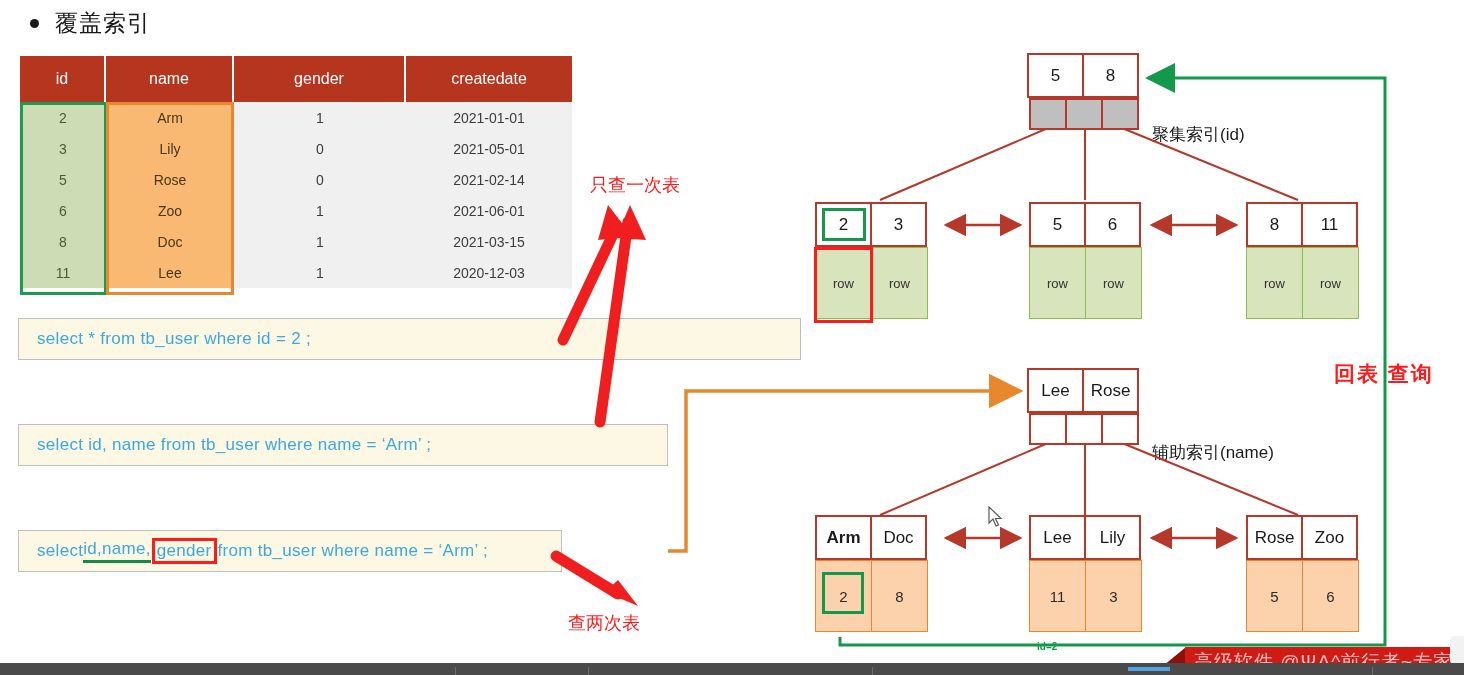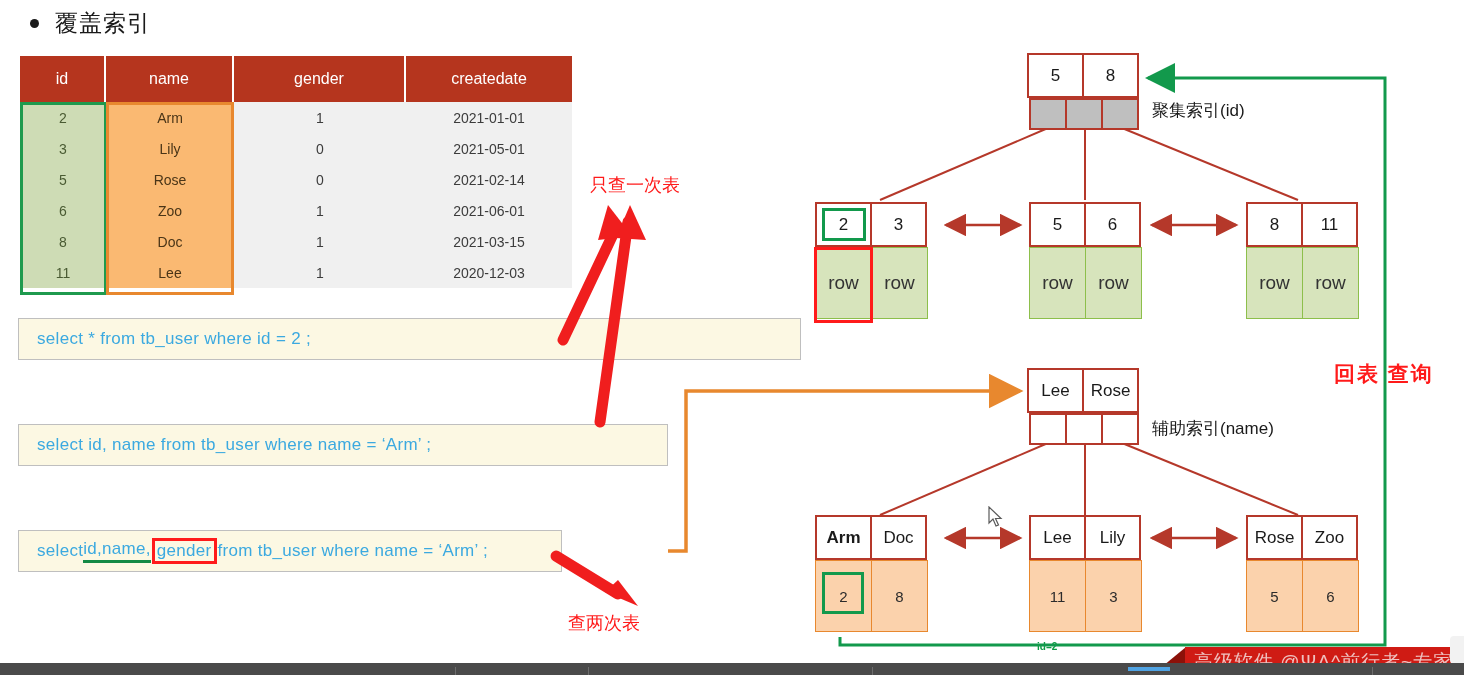--- a/index.html
+++ b/index.html
@@ -41,40 +41,40 @@
   #sql3 { left:18px; top:530px; width:544px; height:42px; }
   .green-ul { border-bottom:3px solid #148A45; padding-bottom:1px; }
   .red-box-inline { border:3px solid #FF1B1B; padding:0 2px; margin:0 1px; }
 
   
   .anno-red { position:absolute; color:#FF1A1A; font-size:18px; white-space:nowrap; }
   #anno1 { left:590px; top:173px; }
   #anno2 { left:568px; top:611px; }
   #anno3 { left:1334px; top:360px; font-size:21px; font-weight:bold; letter-spacing:2px; z-index:6;text-align:center;}
 
-  .anno-dark { position:absolute; color:#1a1a1a; font-size:17px; white-space:nowrap; }
+  .anno-dark { position:absolute; color:#1a1a1a; font-size:17px; white-space:nowrap;margin-top:24px; }
   #lbl-clustered { left:1152px; top:99px; }
   #lbl-secondary { left:1152px; top:417px; }
   .anno-green { position:absolute; color:#0E9B45; font-weight:bold; font-size:10px; }
   #lbl-id2 { left:1037px; top:641px; }
 
   
   svg.overlay { position:absolute; left:0; top:0; width:1464px; height:675px;
                 pointer-events:none; overflow:visible; }
 
   
   .node { position:absolute; display:flex; }
   .cellcol { display:flex; flex-direction:column; }
   .key { width:57px; height:45px; border:2px solid #B5382A; background:#fff;
          display:flex; align-items:center; justify-content:center;
          font-size:17px; color:#1a1a1a; margin-left:-2px; }
   .cellcol:first-child .key { margin-left:0; }
   .key.bold { font-weight:bold; }
   .payload { width:57px; height:72px; display:flex; align-items:center;
-             justify-content:center; font-size:19px; color:#333; margin-left:-1px;
+             justify-content:center; font-size:13px; color:#333; margin-left:-1px;
              border:1px solid #8DBF4B; background:#D7E4BC; }
   .cellcol:first-child .payload { margin-left:0; }
   .payload.orange { border:1px solid #E8882E; background:#FBD2AC; font-size:15px; color:#2b2b2b; }
   .ptr-row { display:flex; }
   .ptr { width:38px; height:32px; border:2px solid #B5382A; background:#BFBFBF; margin-left:-2px; }
   .ptr:first-child { margin-left:0; }
   .ptr.white { background:#fff; }
 
   
   .ring { position:absolute; pointer-events:none; }

